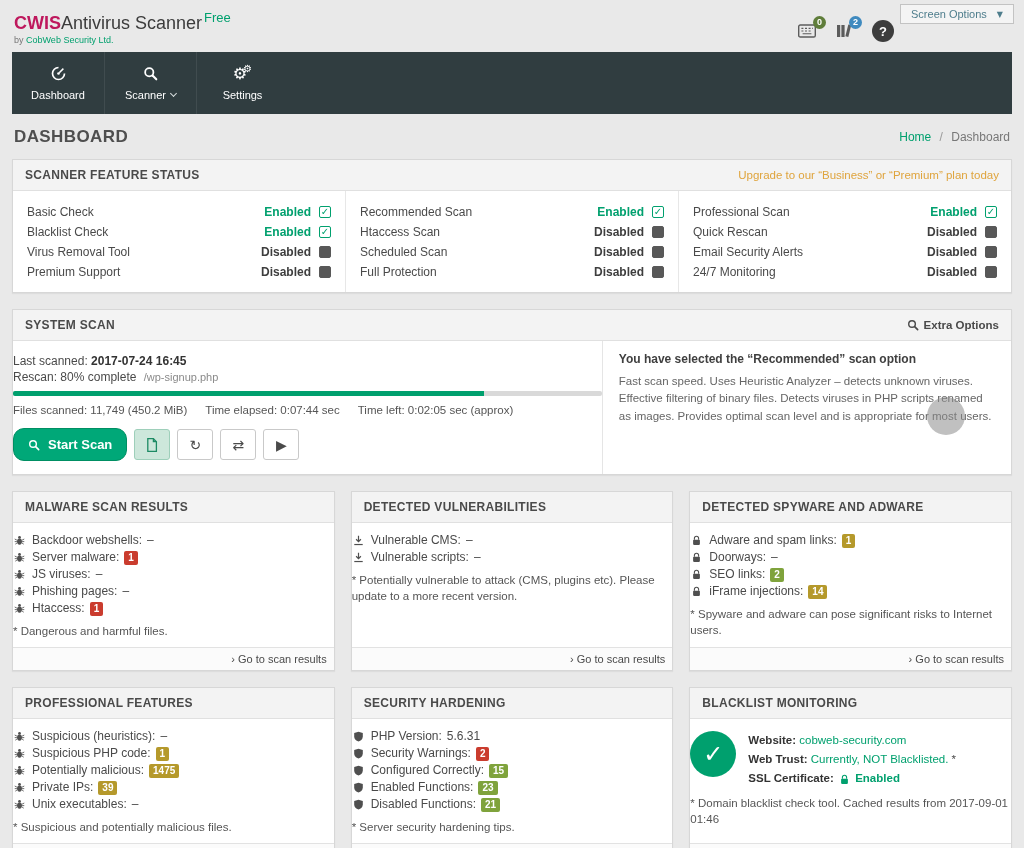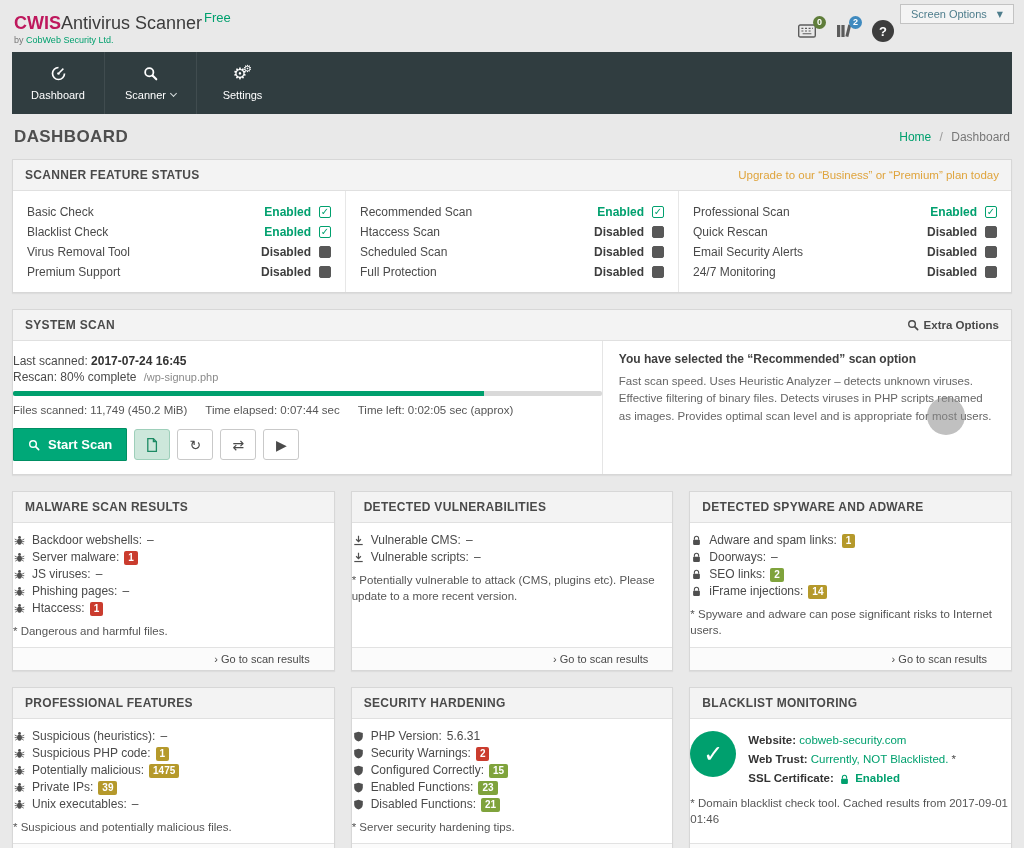--- a/index.html
+++ b/index.html
@@ -73,41 +73,41 @@
 .system-body{display:flex;position:relative}
 .scan-left{width:59%;padding:11px 0 13px}
 .scan-right{flex:1;padding:11px 16px;border-left:1px solid #e5e5e5}
 .line{margin:2px 0;color:#4a4a4a}
 .path{color:#8a8a8a;font-size:11px;margin-left:4px}
 .progress{height:5px;background:#d9d9d9;margin:7px 0 8px;border-radius:2px;overflow:hidden}
 .fill{height:100%;background:#00a06e}
 .stats{display:flex;gap:18px;color:#555;font-size:11.5px}
 .controls{display:flex;gap:7px;margin-top:12px;align-items:center}
 button{font-family:inherit;cursor:pointer}
-.start{background:#00a878;border:1px solid #008f63;color:#fff;font-weight:bold;font-size:13px;padding:8px 14px;border-radius:1px;display:flex;align-items:center;gap:8px}
+.start{background:#00a878;border:1px solid #008f63;color:#fff;font-weight:bold;font-size:13px;padding:8px 14px;border-radius:11px;display:flex;align-items:center;gap:8px}
 .start .icn{color:#fff}
 .sq{width:36px;height:31px;border:1px solid #c9c9c9;background:#fff;border-radius:3px;color:#4a4a4a;display:flex;align-items:center;justify-content:center}
 .sq .glyph{font-size:14px}
 .sq.doc{background:#cde7db;border-color:#9ecfba;color:#1d8a64}
 .sel-title{font-weight:bold;color:#3f3f3f;margin-bottom:7px}
 .scan-right p{color:#666;font-size:11.5px;line-height:1.5}
 .gray-circle{position:absolute;right:46px;top:56px;width:38px;height:38px;border-radius:50%;background:#8c8c8c;opacity:.55}
 
 
 .cards{display:grid;grid-template-columns:repeat(3,1fr);gap:16px;margin:0 12px 14px}
 .card{background:#ffffff;border:1px solid #d7d7d7;box-shadow:0 1px 1px rgba(0,0,0,.05);display:flex;flex-direction:column}
 .card-head{padding:8px 12px;background:#f3f3f3;border-bottom:1px solid #e0e0e0}
 .card-body{padding:8px 0;flex:1}
 .item{display:flex;align-items:center;margin:2px 0;color:#4a4a4a;line-height:15px}
 .item .icn{width:13px;margin-right:6px;color:#4f4f4f}
 .item-label{margin-right:5px}
 .item-value{color:#4a4a4a}
 .badge{display:inline-block;min-width:10px;padding:1px 4px;border-radius:2px;color:#fff;font-size:10px;font-weight:bold;text-align:center;line-height:12px}
 .note{margin-top:7px;color:#555;font-size:11.5px;line-height:1.4}
-.card-foot{border-top:1px solid #e2e2e2;background:#fbfbfb;padding:4px 24px;text-align:right}
+.card-foot{border-top:1px solid #e2e2e2;background:#fbfbfb;padding:4px 7px;text-align:right}
 .foot-link{color:#4a4a4a;font-size:11px}
 
 
 .bl-row{display:flex;align-items:flex-start;gap:12px;margin-top:4px}
 .big-check{width:46px;height:46px;border-radius:50%;background:#00a06e;color:#fff;font-size:24px;display:flex;align-items:center;justify-content:center;flex-shrink:0}
 .bl-lines{font-size:11.5px;line-height:1.65;color:#4a4a4a}
 .green-text{color:#00a06e}
 .green-link{color:#00a06e}
 .bl-line .icn{color:#00a06e;margin:0 2px}
 </style>

